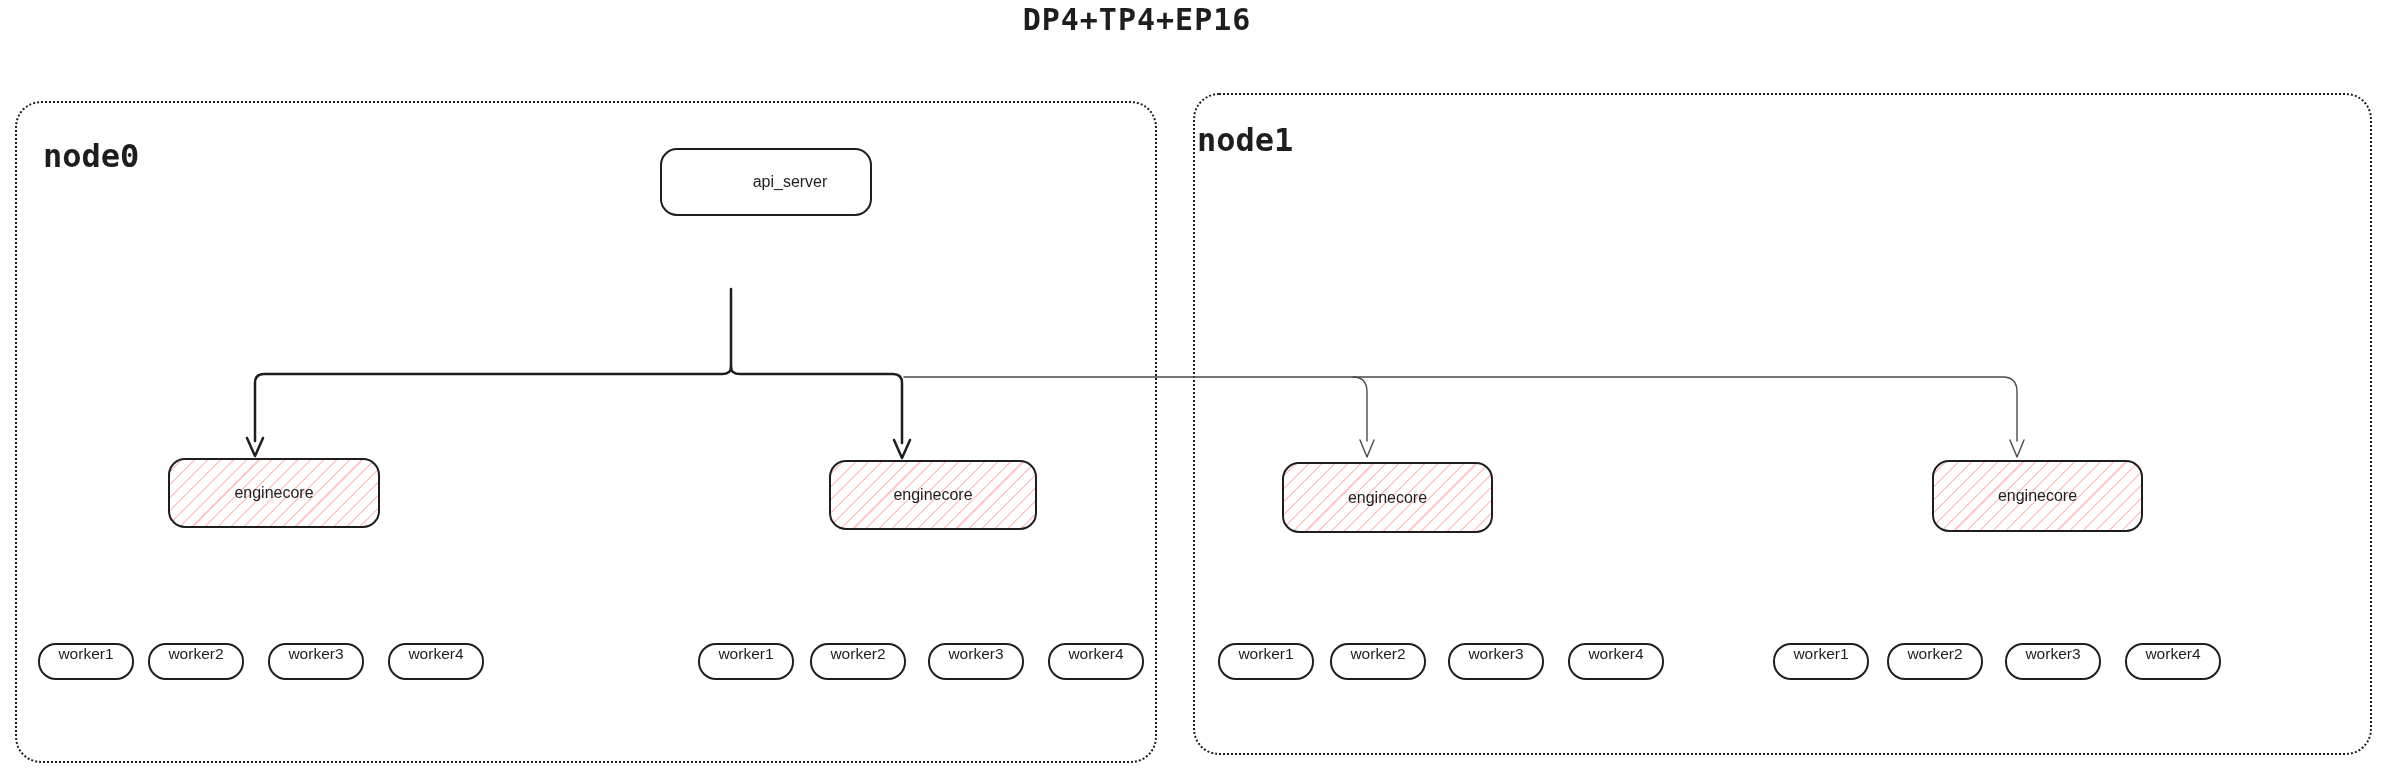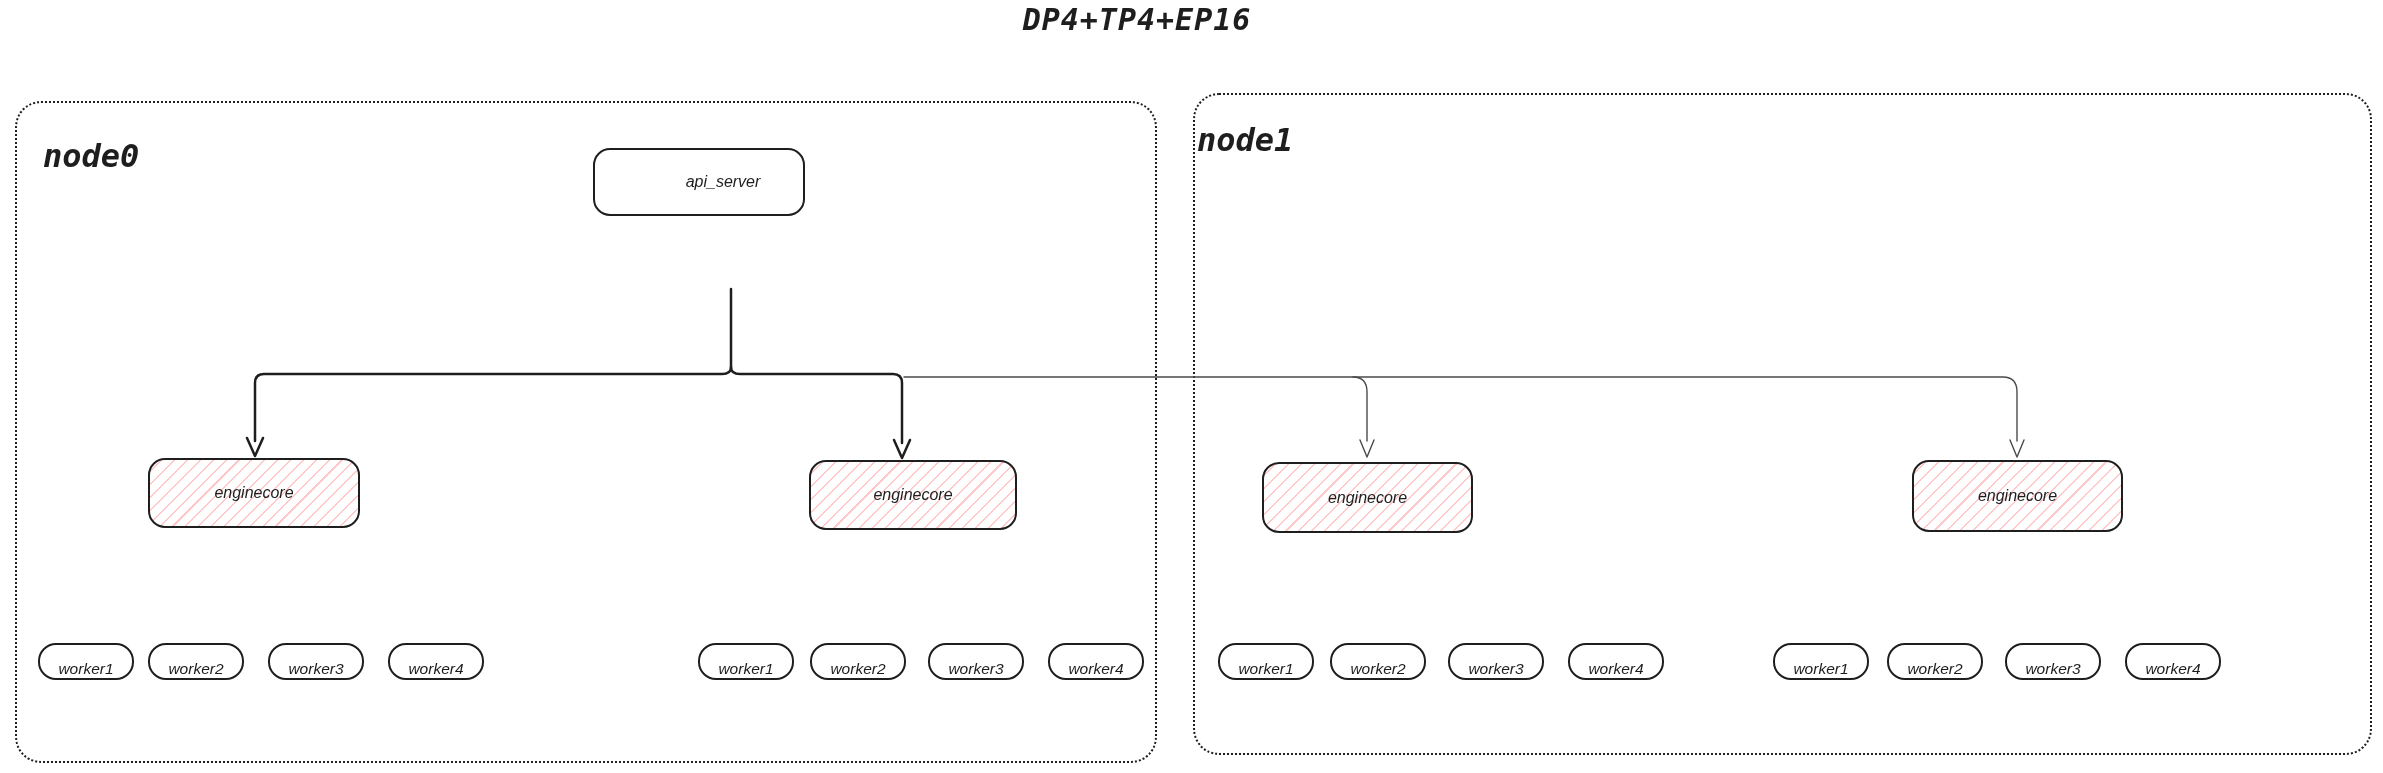--- a/index.html
+++ b/index.html
@@ -10,21 +10,20 @@
     --background:#ffffff;
   }
   html,body{margin:0;padding:0;background:var(--background);}
   .canvas{
     position:relative;
     width:2383px;height:773px;
     background:var(--background);
     font-family:"Liberation Sans",sans-serif;
     color:var(--ink);
     overflow:hidden;
-    font-style:italic;
   }
   .title{
     position:absolute;left:1017px;top:2px;width:240px;
     text-align:center;
     font-family:"DejaVu Sans Mono",monospace;
     font-size:30px;font-weight:700;letter-spacing:1px;
     color:var(--ink);
     white-space:nowrap;
   }
   .node-box{
@@ -56,34 +55,35 @@
     white-space:nowrap;
   }
   .rounded-lg{border-radius:17px;}
   .hatch-green{
     background-color:#fff;
     background-image:repeating-linear-gradient(135deg,transparent 0 7.6px,var(--green-hatch) 7.6px 9.1px);
   }
   .hatch-red{
     background-color:#fff;
     background-image:repeating-linear-gradient(135deg,transparent 0 7.6px,var(--red-hatch) 7.6px 9.1px);
+    margin-left:20px;
   }
-  #api-server{left:593px;top:148px;width:212px;height:68px;z-index:3;padding-left:48px;}
+  #api-server{left:660px;top:148px;width:212px;height:68px;z-index:3;padding-left:48px;}
   #asyncllm{left:625px;top:216px;width:212px;height:72px;z-index:3;}
   #ec0{left:148px;top:458px;width:212px;height:70px;}
   #ec1{left:809px;top:460px;width:208px;height:70px;}
   #ec2{left:1262px;top:462px;width:211px;height:71px;}
   #ec3{left:1912px;top:460px;width:211px;height:72px;}
 
   .worker{
     position:absolute;top:643px;height:37px;width:96px;
     box-sizing:border-box;
     border:2px solid var(--ink);border-radius:18px;
     background:#fff;
-    display:flex;align-items:flex-end;justify-content:center;
+    display:flex;align-items:flex-start;justify-content:center;
     font-size:15.5px;color:var(--ink);
     white-space:nowrap;
   }
   
   .w0a{left:38px;}  .w0b{left:148px;} .w0c{left:268px;} .w0d{left:388px;}
   
   .w1a{left:698px;} .w1b{left:810px;} .w1c{left:928px;} .w1d{left:1048px;}
   
   .w2a{left:1218px;}.w2b{left:1330px;}.w2c{left:1448px;}.w2d{left:1568px;}
   

